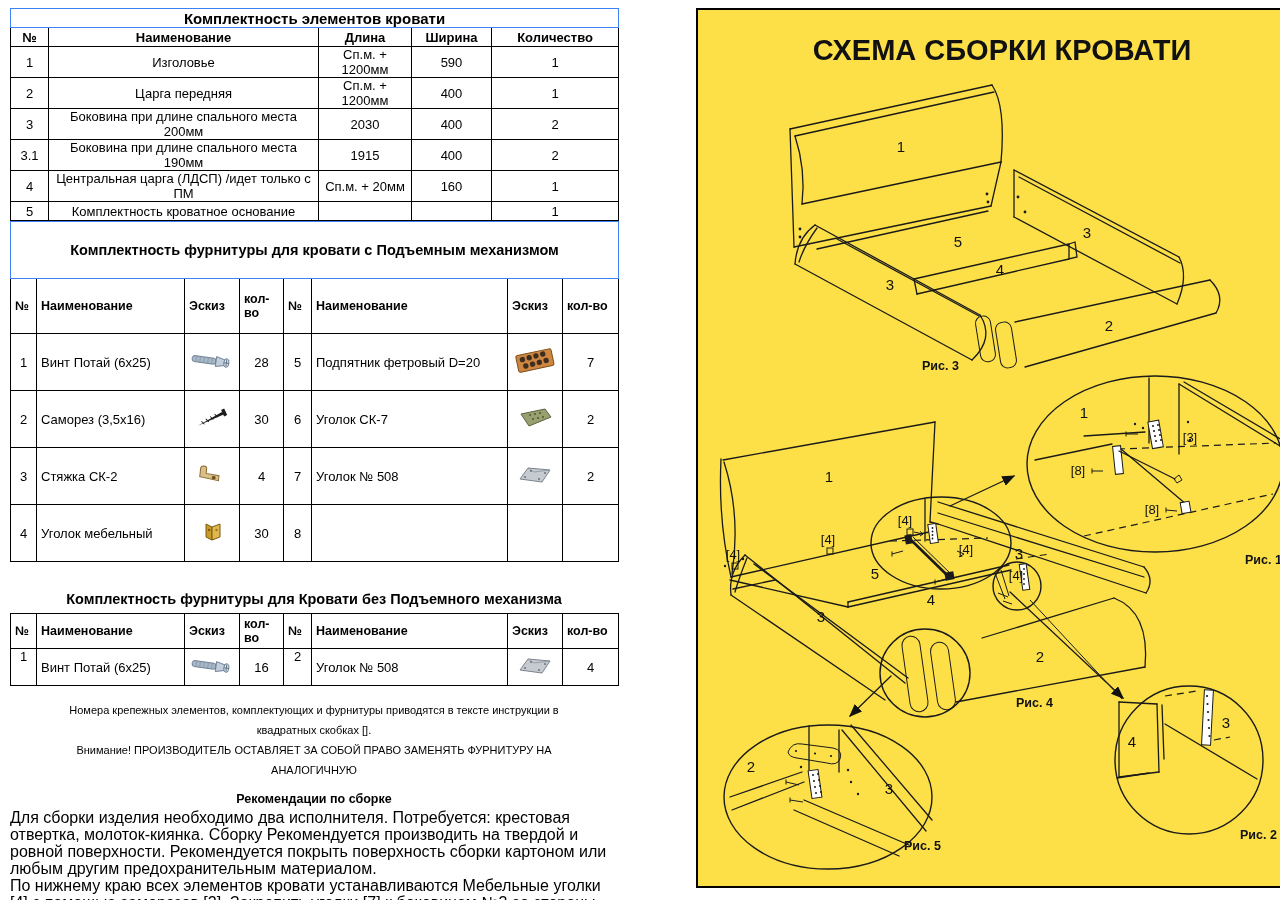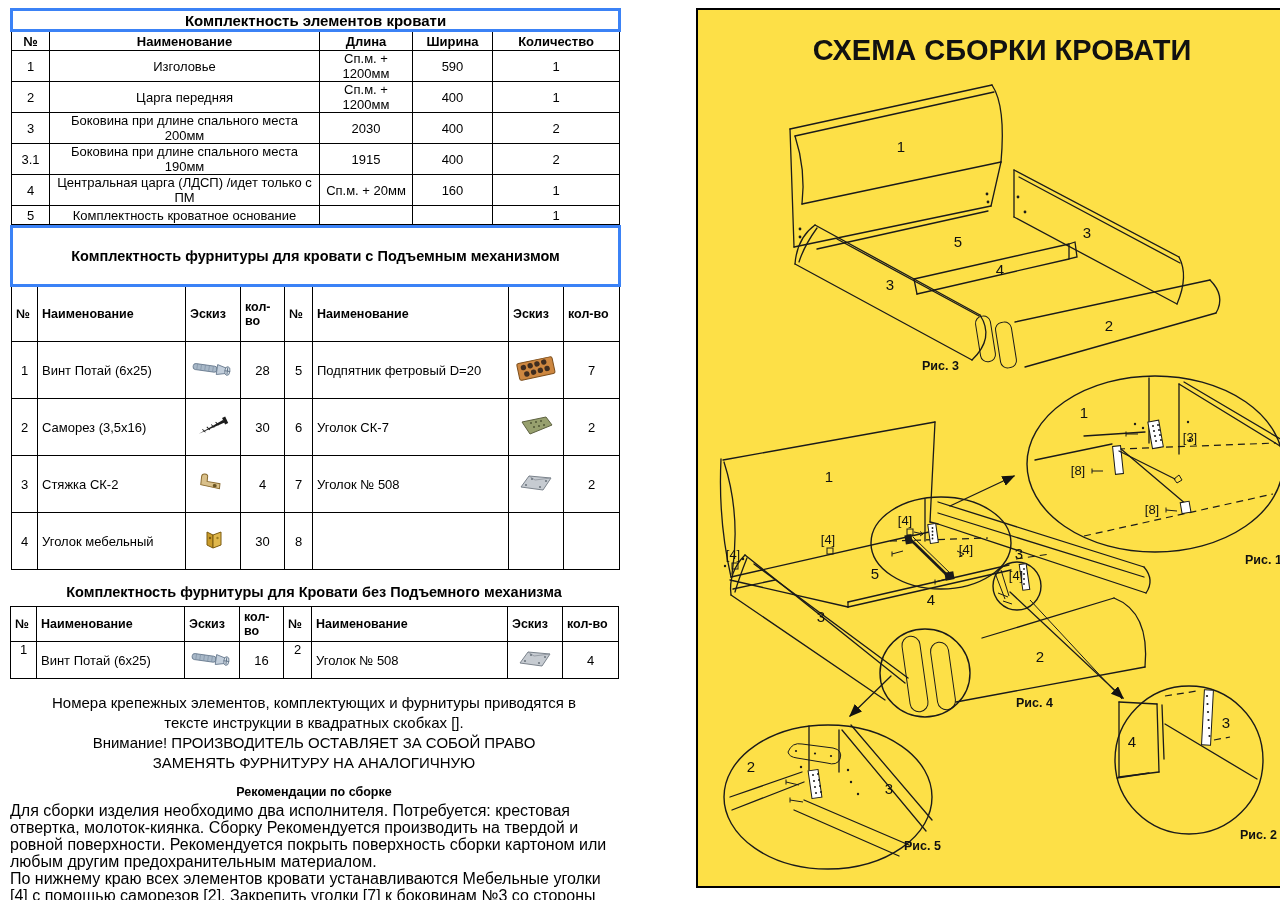--- a/index.html
+++ b/index.html
@@ -4,33 +4,33 @@
 <style>
   html,body{margin:0;padding:0;}
   body{
     width:1280px;height:900px;background:#ffffff;color:#000;
     font-family:"Liberation Sans","DejaVu Sans",sans-serif;
     position:relative;overflow:hidden;
   }
   .left-col{position:absolute;left:10px;top:8px;width:608px;}
   table{border-collapse:collapse;width:608px;table-layout:fixed;}
   td{border:1px solid #000;font-size:13px;vertical-align:middle;overflow:hidden;}
-  .t-title-cell{font-weight:bold;font-size:15px;text-align:center;height:20px;border:3px solid #3b82f6;}
+  .t-title-cell{font-weight:bold;font-size:15px;text-align:center;height:20px;border:1px solid #3b82f6;}
   .t1 td{text-align:center;height:18px;padding:0 2px;}
   .t1 .hdr td{font-weight:bold;height:18px;}
   .t2 td{height:32px;padding:12px 4px;}
   .t2 .hdr td{font-weight:bold;font-size:12.5px;height:30px;line-height:14px;}
   .t2 td.num, .t3 td.num{text-align:center;}
   .t2 td.qty, .t3 td.qty{text-align:center;}
   .t2 td.sketch, .t3 td.sketch{text-align:center;padding:0;}
   .t3{margin-top:6px;}
   .t3 td{height:36px;padding:0 4px;}
   .t3 .hdr td{font-weight:bold;font-size:12.5px;height:34px;line-height:14px;}
-  .t3-title{font-weight:bold;font-size:14.5px;text-align:center;margin-top:14px;margin-bottom:2px;}
-  .notes{margin-top:14px;text-align:center;font-size:15px;line-height:20px;}
+  .t3-title{font-weight:bold;font-size:14.5px;text-align:center;margin-top:29px;margin-bottom:2px;}
+  .notes{margin-top:14px;text-align:center;font-size:11px;line-height:20px;}
   .notes .n1{max-width:540px;margin:0 auto;}
   .notes .n2{max-width:520px;margin:0 auto;}
   .sec-h{font-weight:bold;font-size:12.5px;text-align:center;margin-top:12px;margin-bottom:3px;}
   .body-p{font-size:16px;line-height:17px;text-align:left;margin:0;}
   .diagram-panel{
     position:absolute;left:696px;top:8px;width:610px;height:880px;
     border:2px solid #000;box-sizing:border-box;background:#fde047;
   }
   .diagram-panel svg{display:block;}
   svg text{font-family:"Liberation Sans","DejaVu Sans",sans-serif;fill:#111;}

